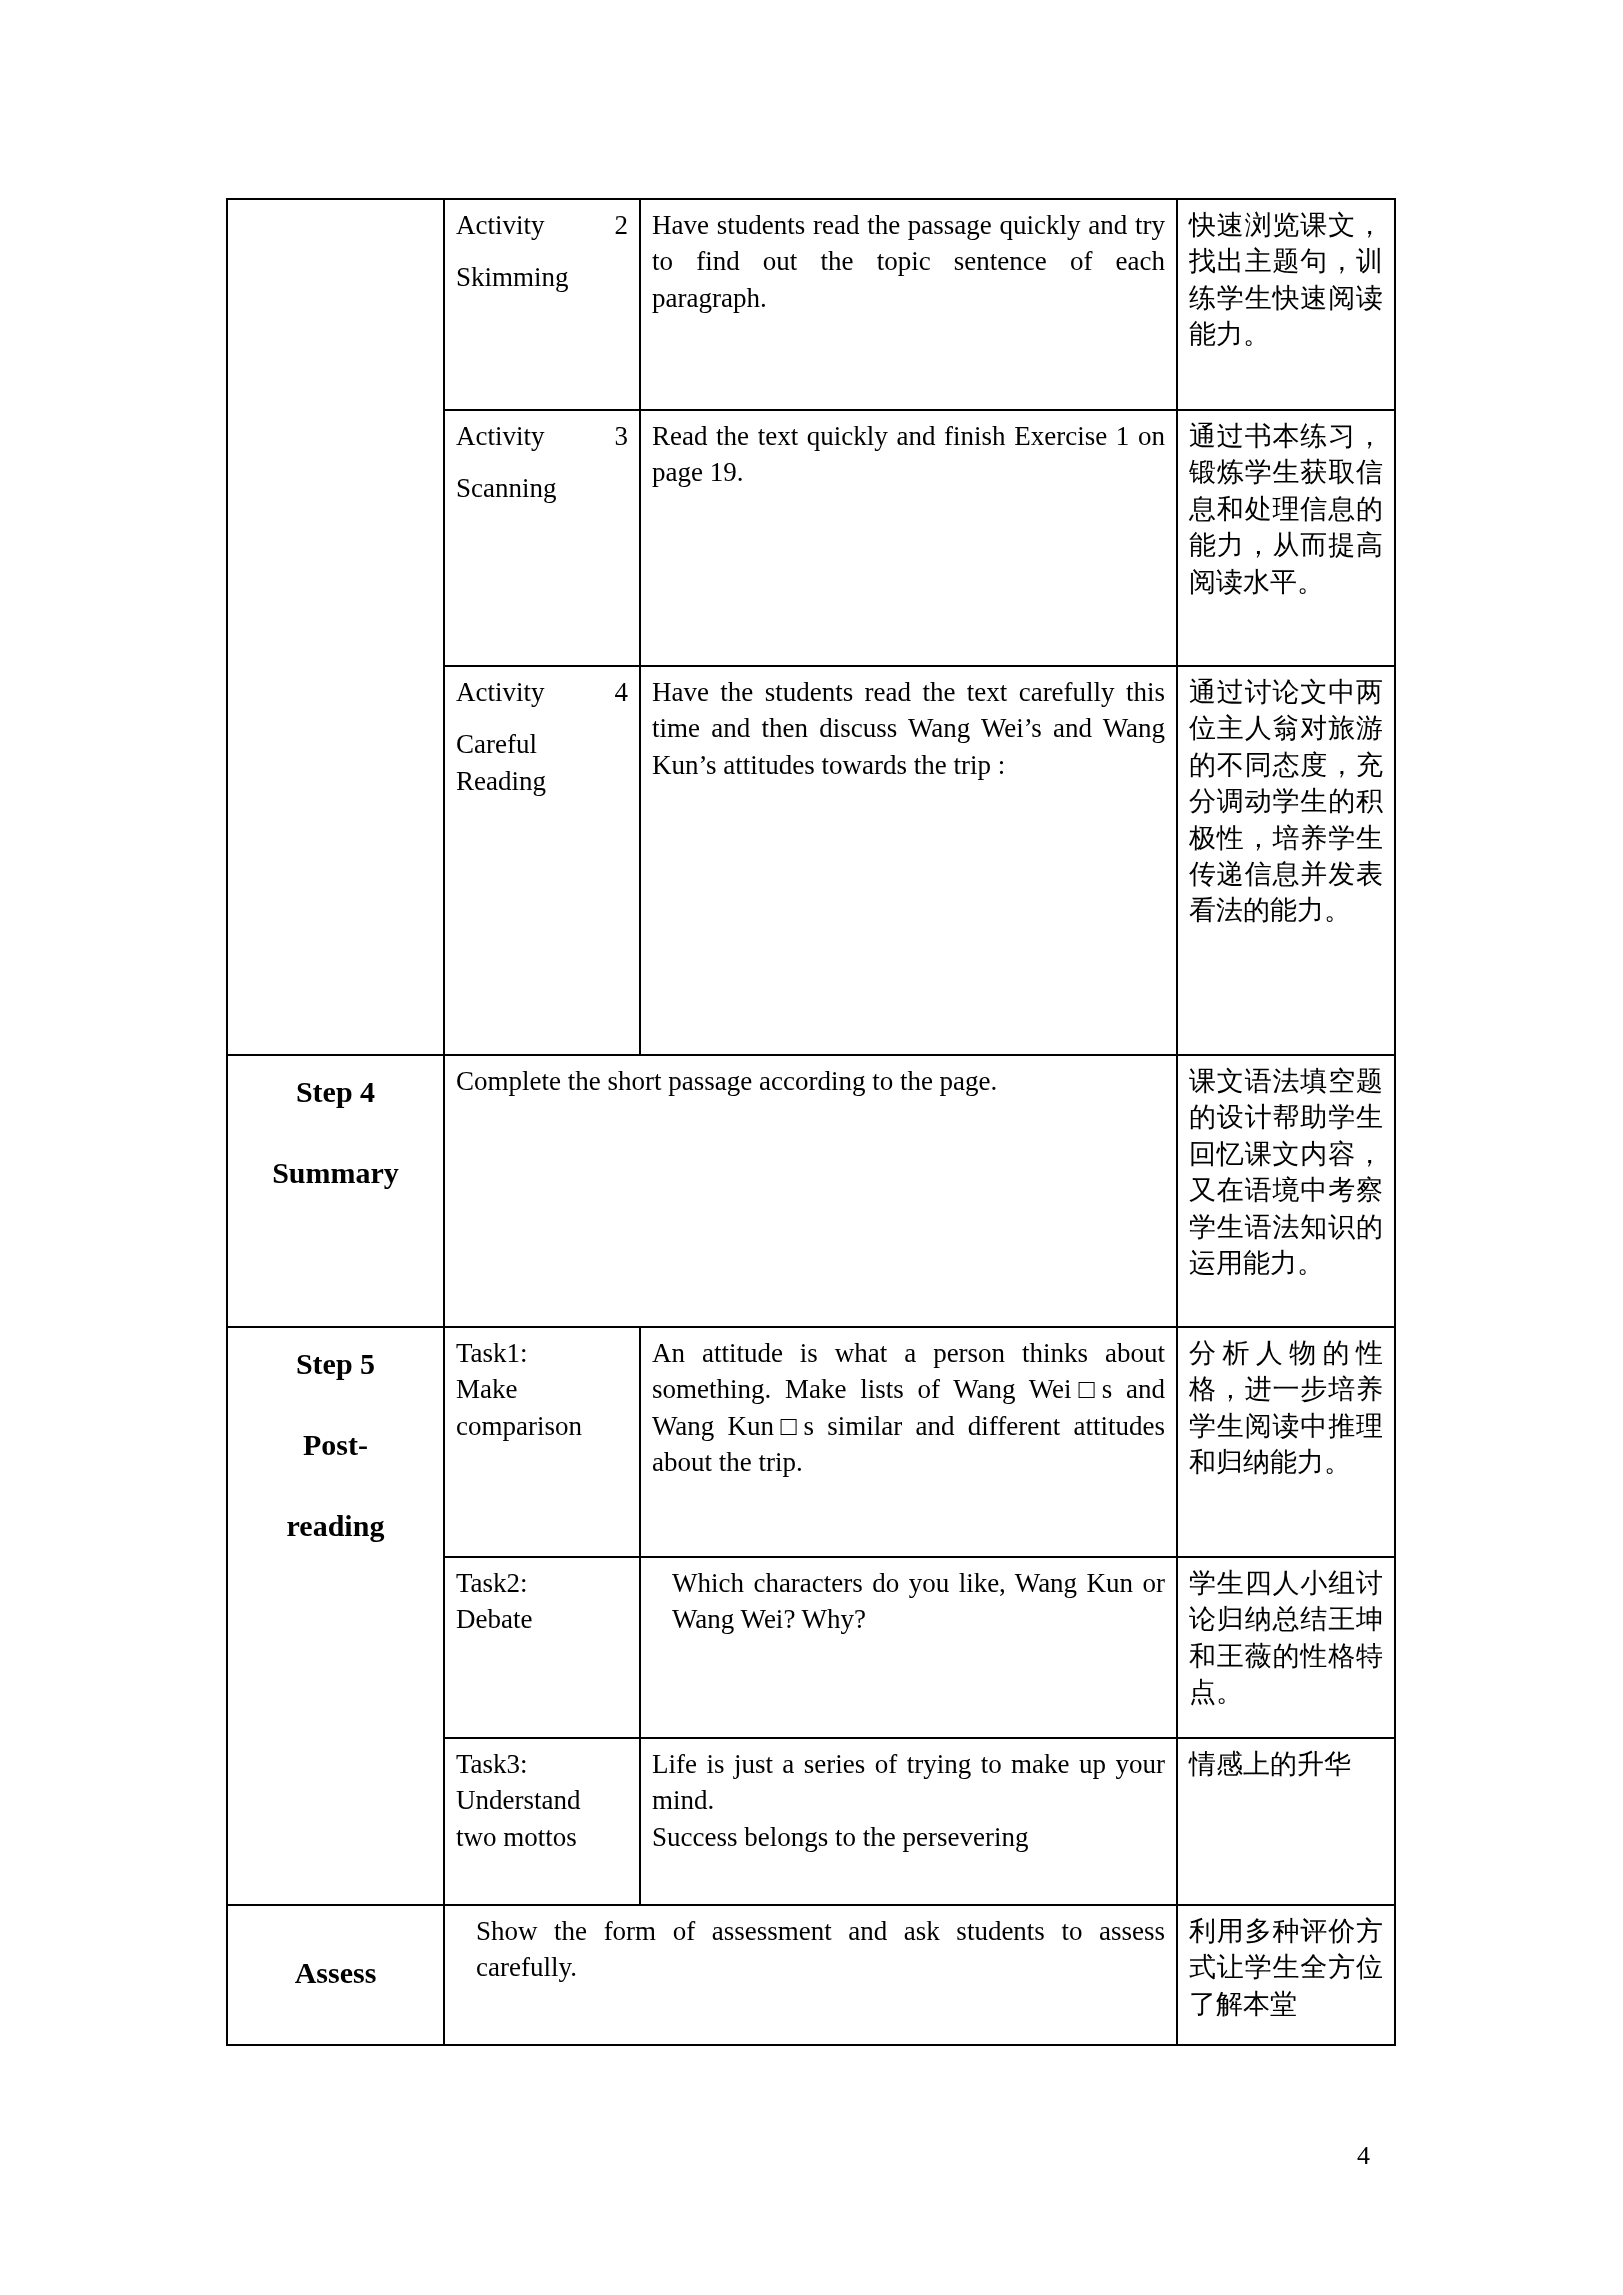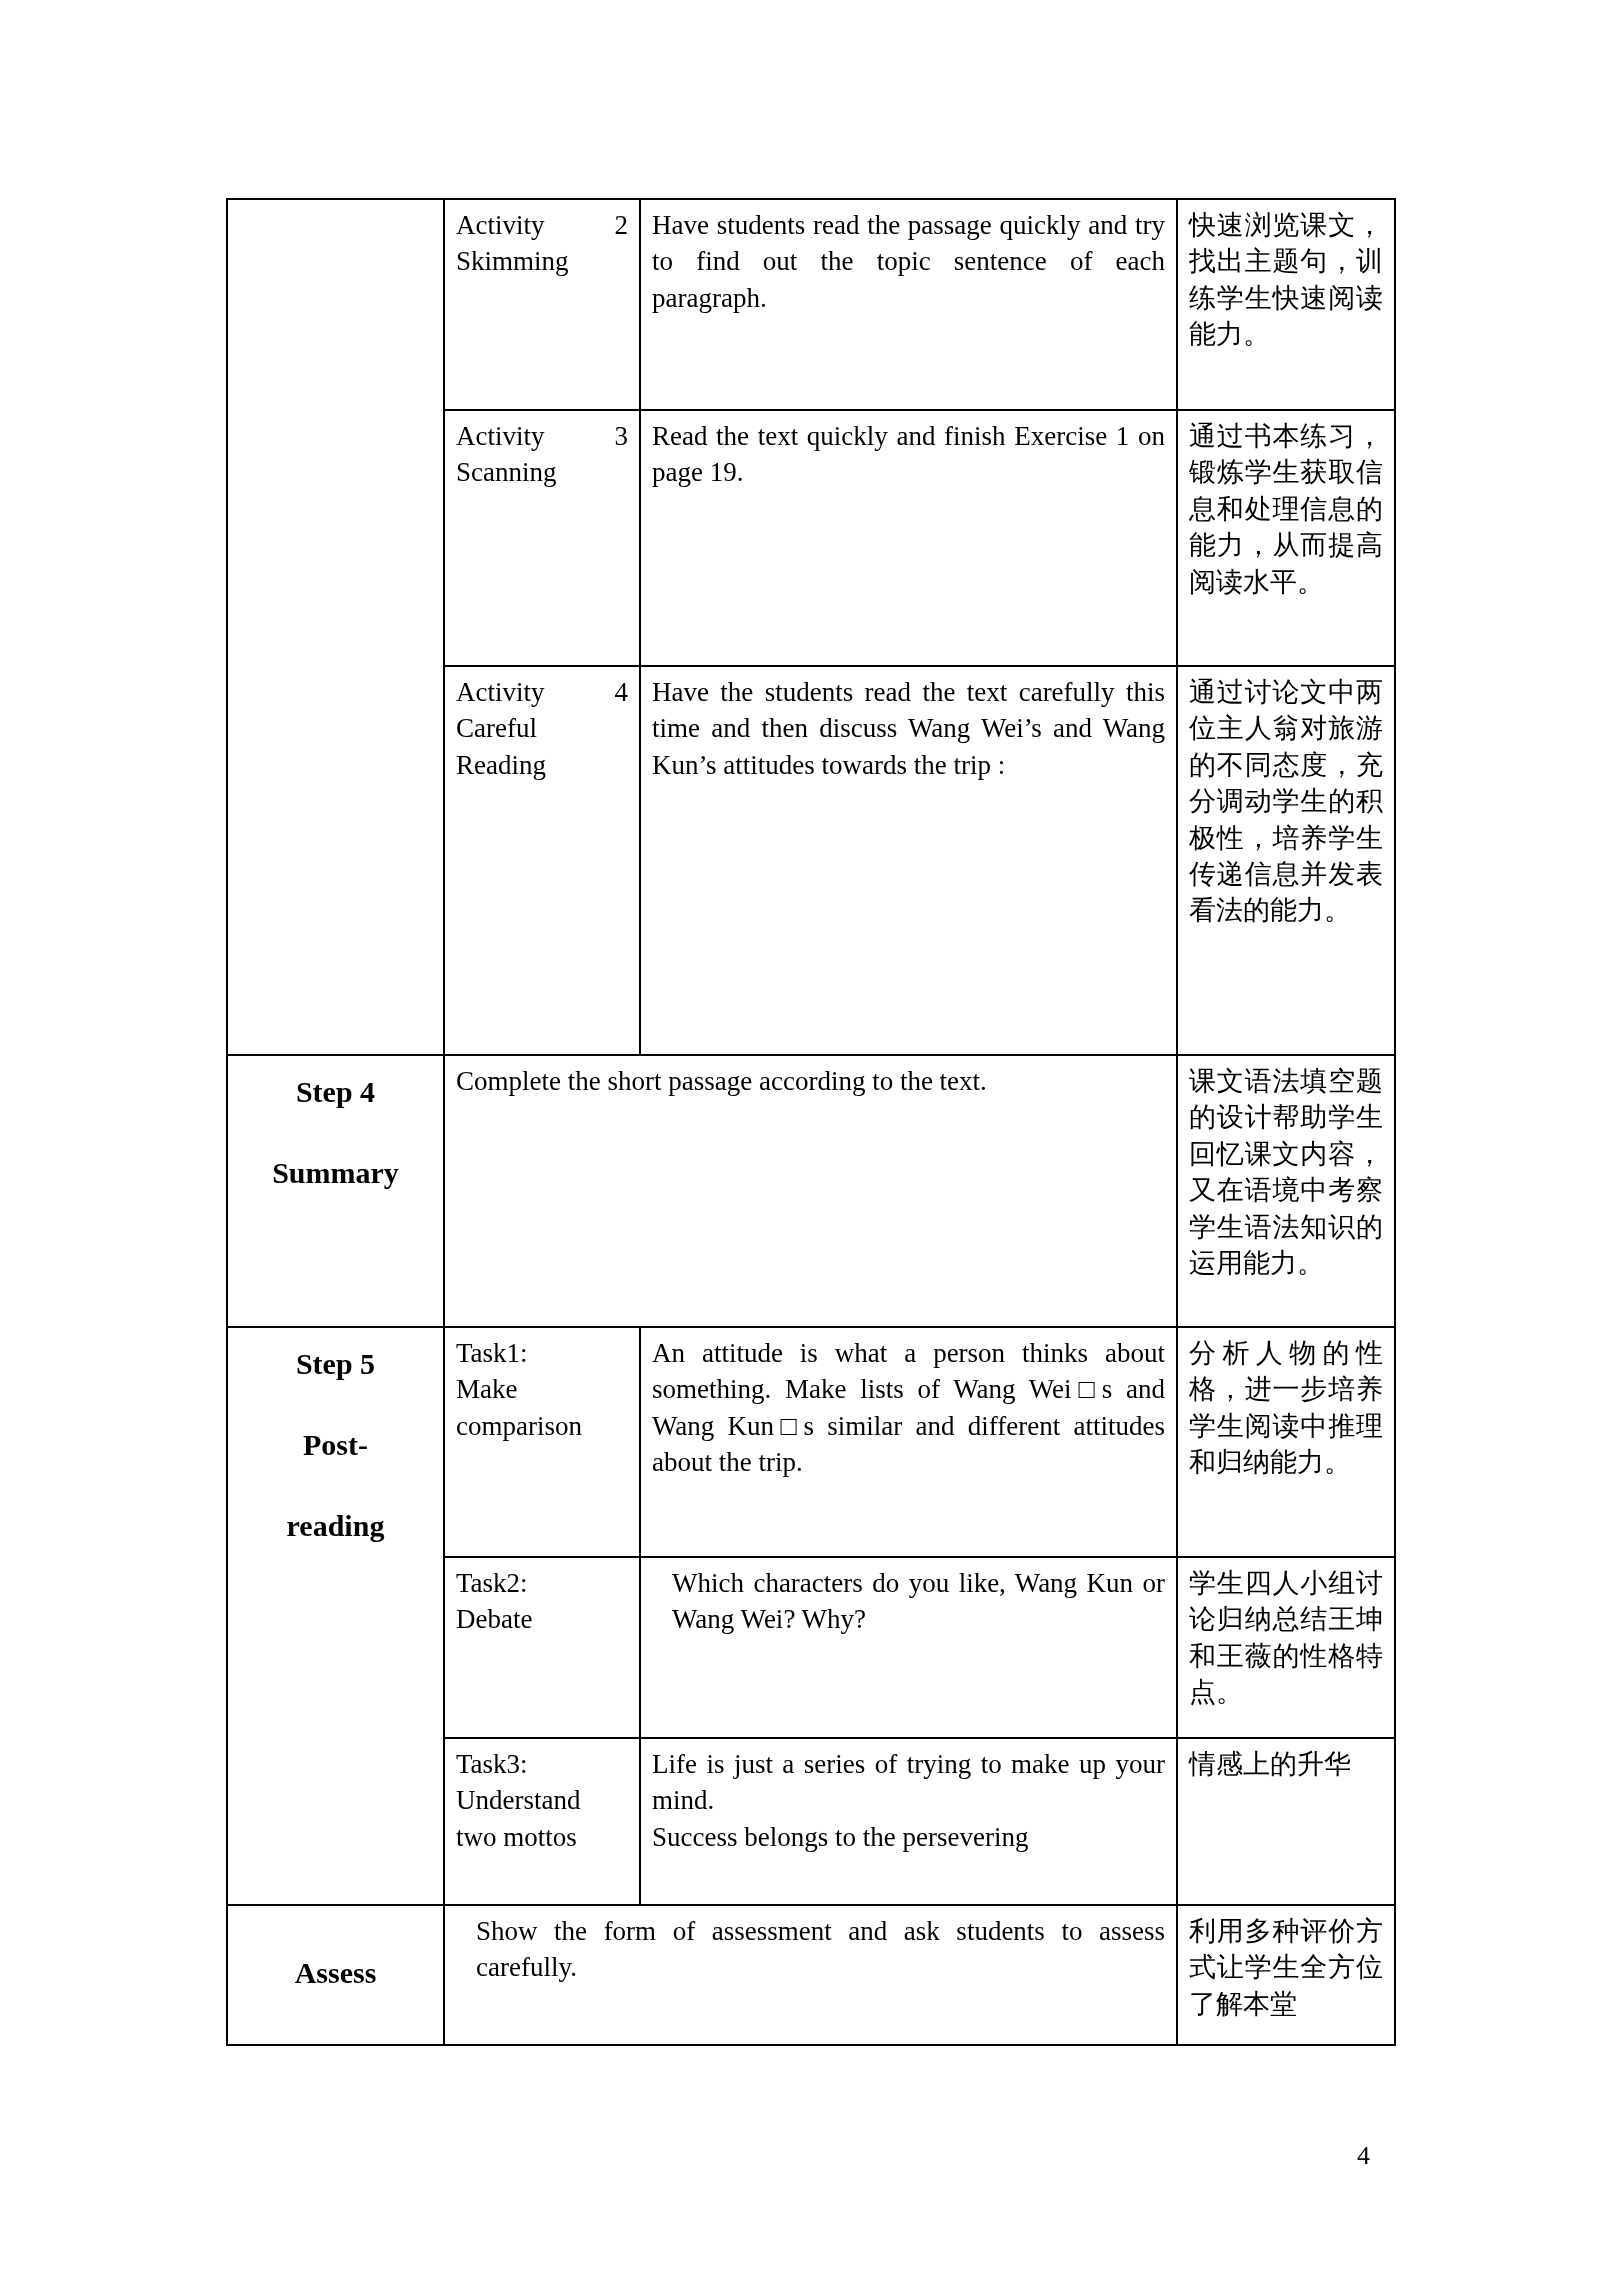--- a/index.html
+++ b/index.html
@@ -31,21 +31,21 @@
   td {
     border: 2px solid #000000;
     vertical-align: top;
     padding: 6.8px 11px;
     font-size: 27px;
     line-height: 1.35;
     word-wrap: break-word;
   }
   .eng { text-align: justify; }
   .chn { text-align: justify; }
-  .pre { white-space: pre-line; }
+  .pre { white-space: pre-line; margin-top: 16px; }
   .step {
     font-weight: bold;
     font-size: 30px;
     text-align: center;
     white-space: pre-line;
     padding-top: 16.4px;
   }
   .mid {
     vertical-align: middle;
     padding-top: 4px;
@@ -120,21 +120,21 @@
 Reading</div>
         </td>
         <td class="eng">Have the students read the text carefully this time and then discuss Wang Wei’s and Wang Kun’s attitudes towards the trip :</td>
         <td class="chn">通过讨论文中两位主人翁对旅游的不同态度，充分调动学生的积极性，培养学生传递信息并发表看法的能力。</td>
       </tr>
 
       <tr class="r4">
         <td class="step">Step 4
 
 Summary</td>
-        <td class="eng" colspan="2">Complete the short passage according to the text.</td>
+        <td class="eng" colspan="2">Complete the short passage according to the page.</td>
         <td class="chn">课文语法填空题的设计帮助学生回忆课文内容，又在语境中考察学生语法知识的运用能力。</td>
       </tr>
 
       <tr class="r5">
         <td class="step" rowspan="3">Step 5
 
 Post-
 
 reading</td>
         <td class="pre">Task1:

